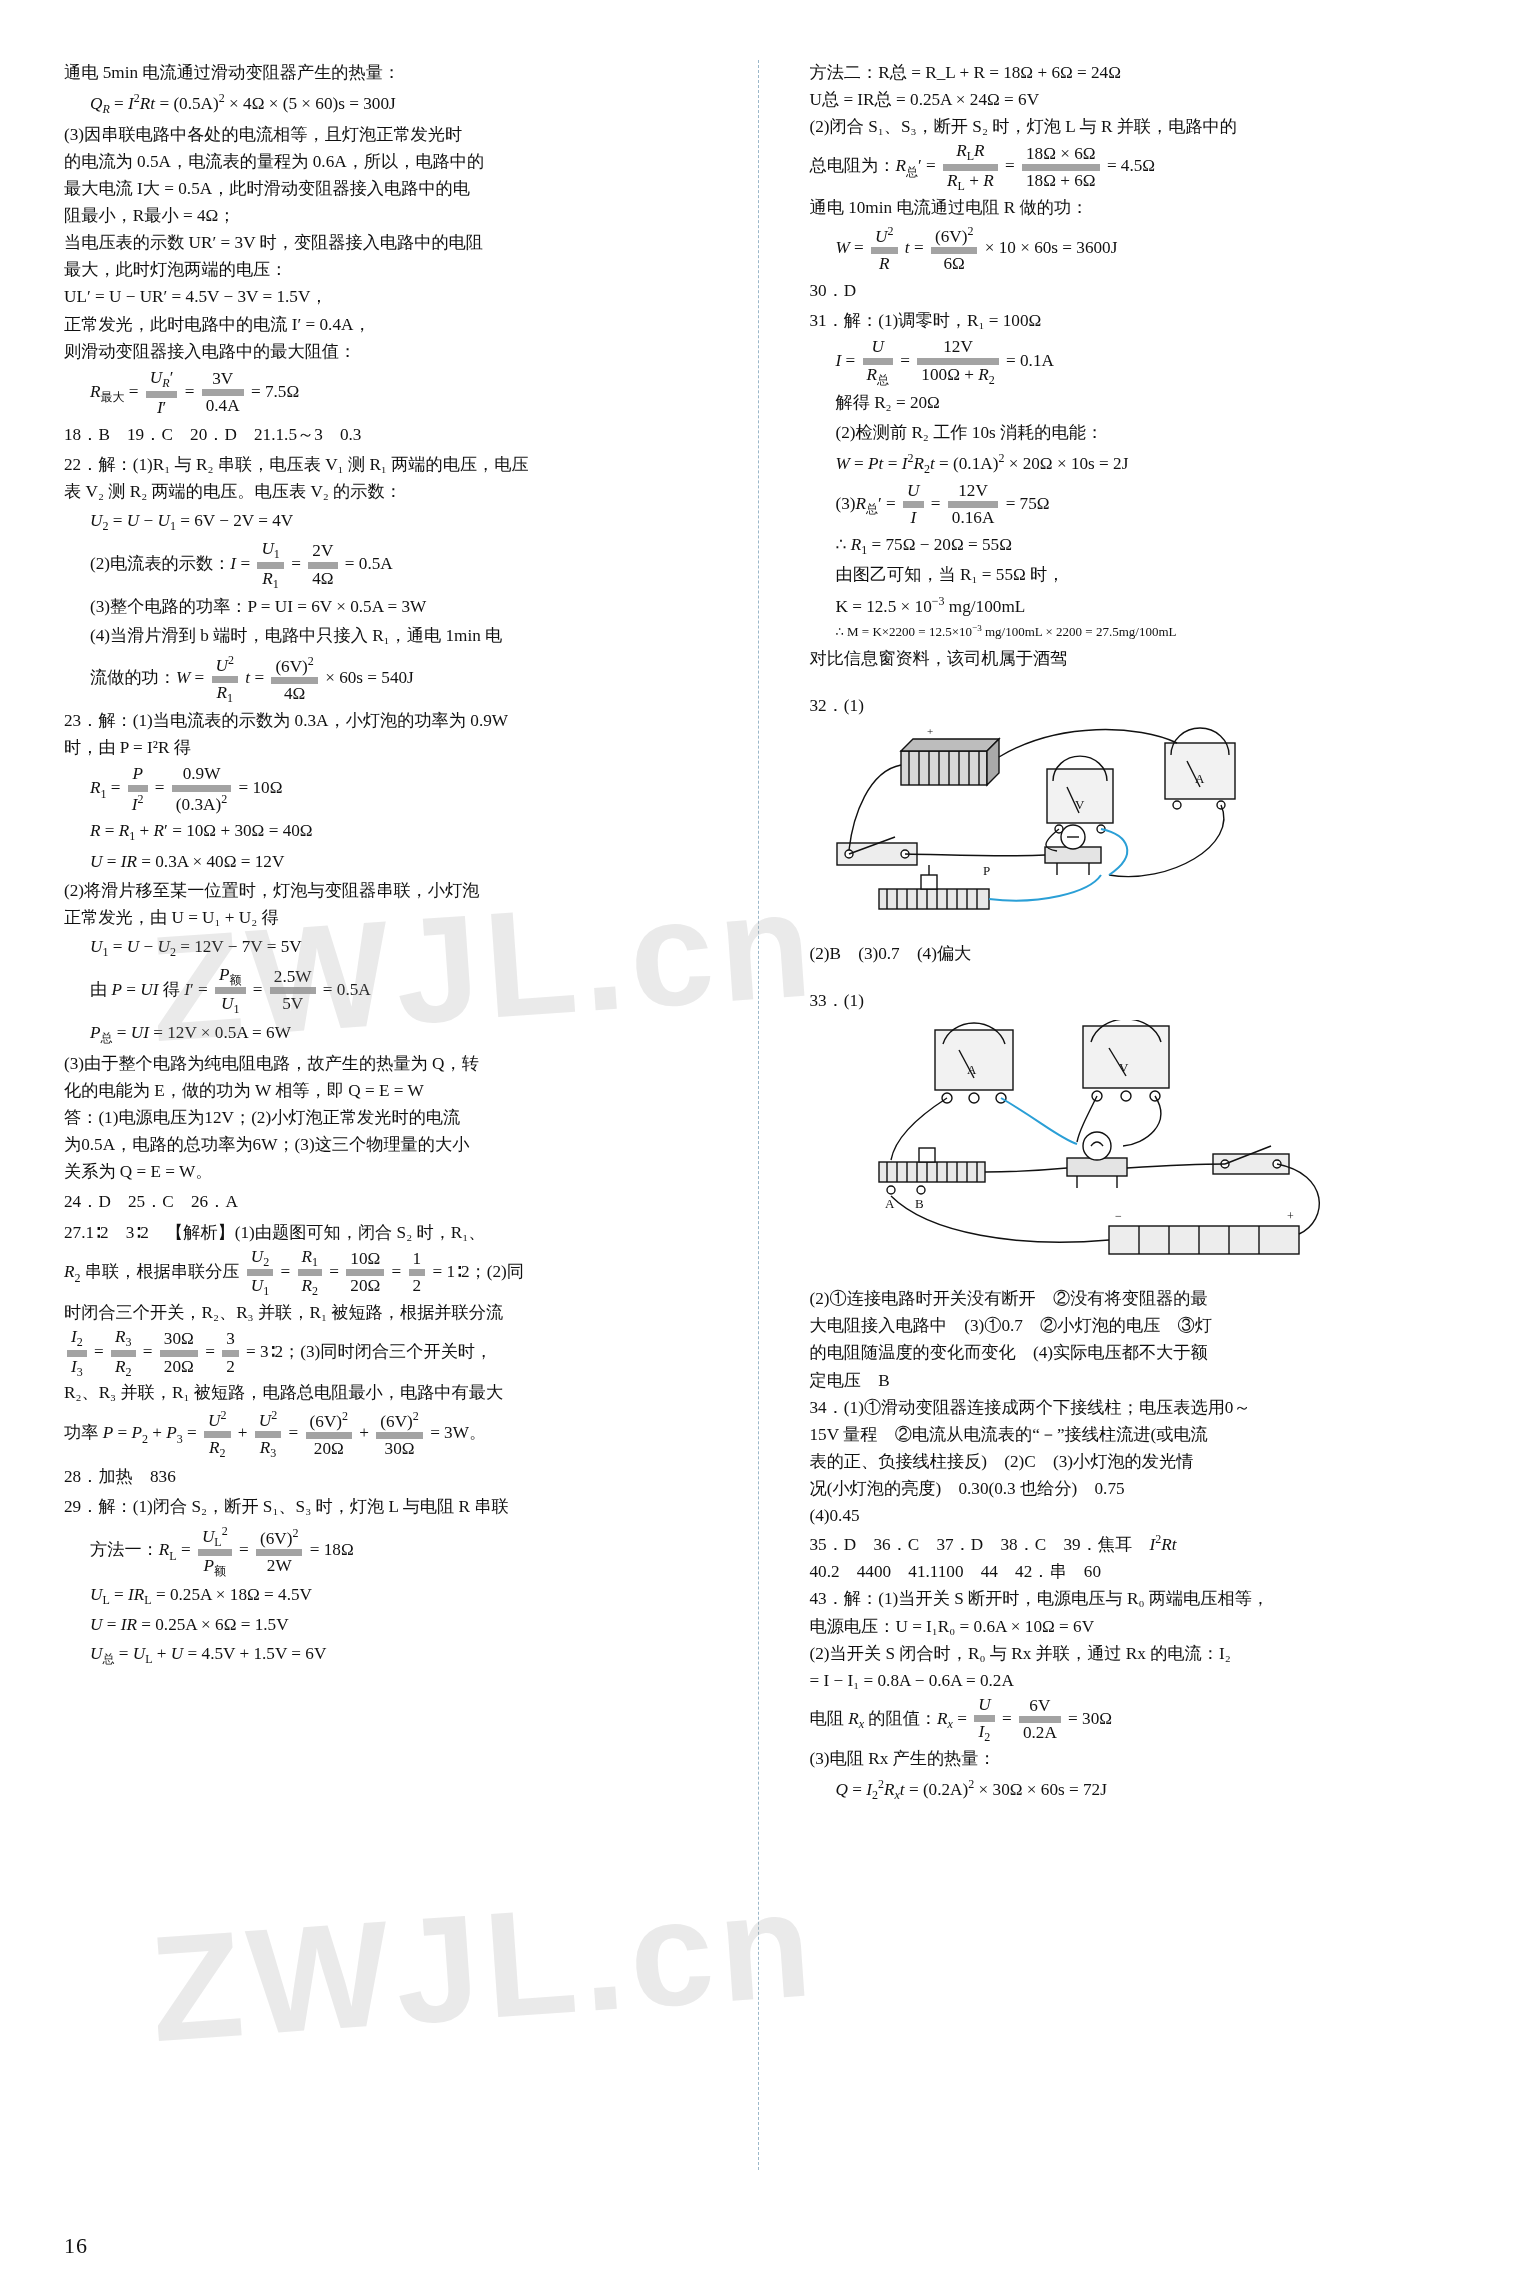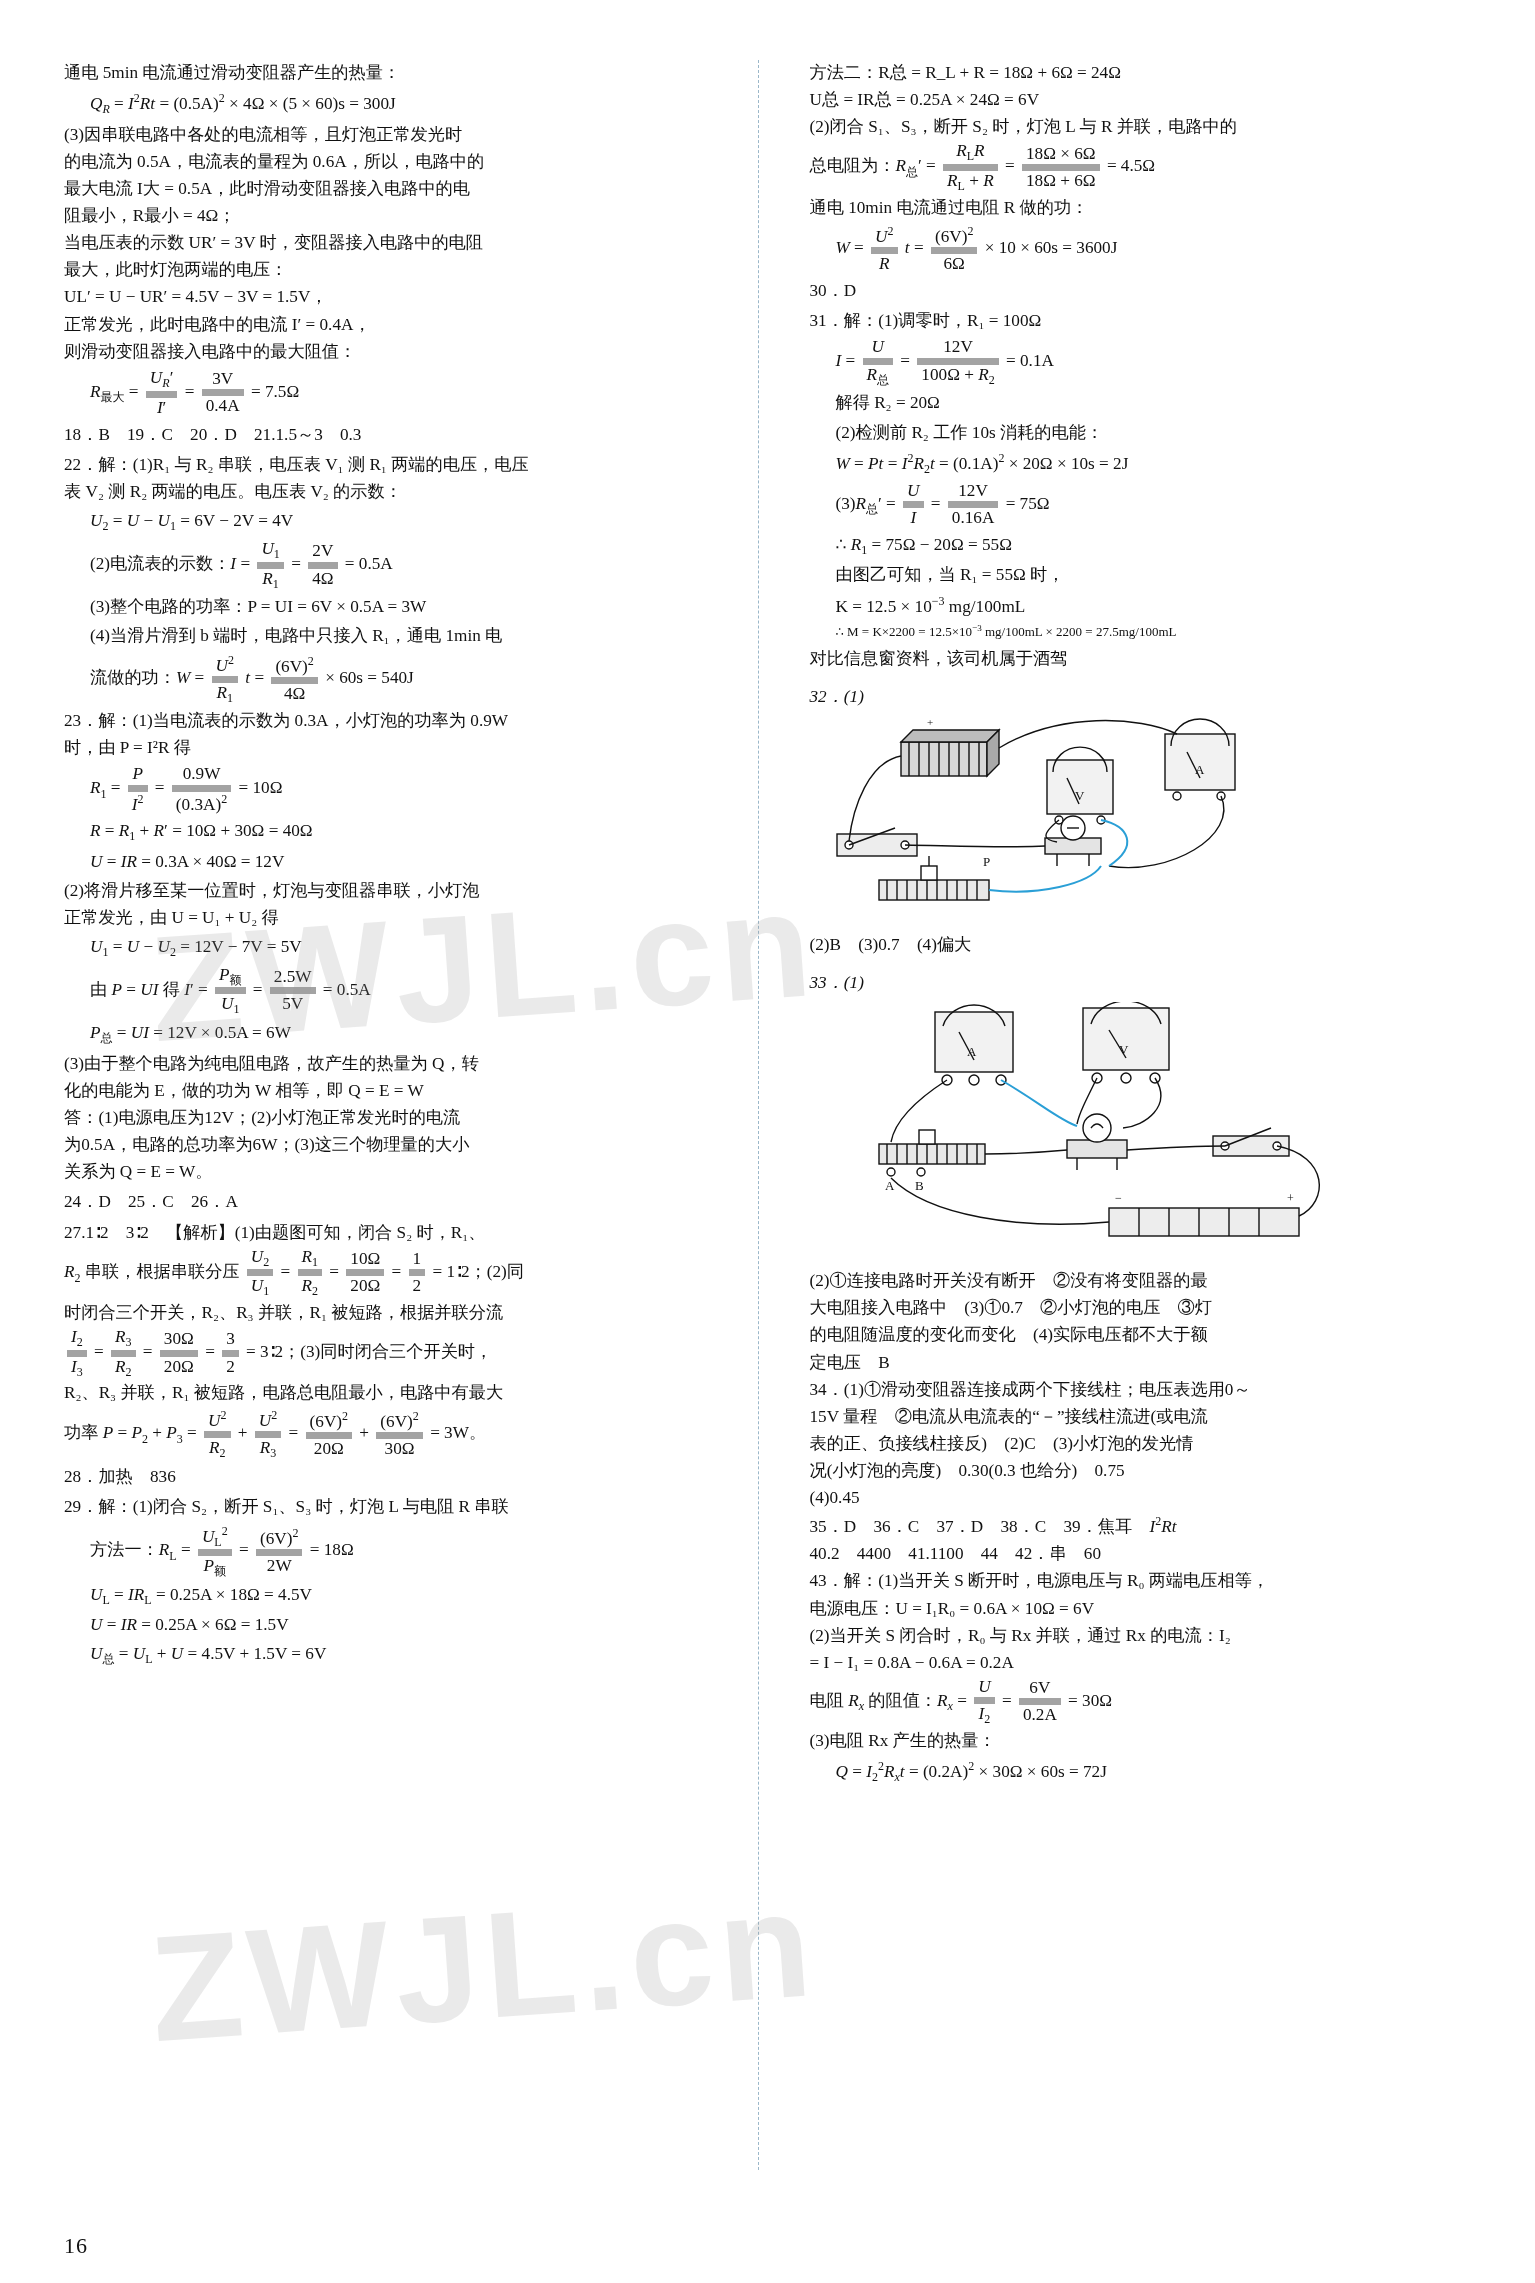--- a/index.html
+++ b/index.html
@@ -52,21 +52,21 @@
     color:rgba(150,150,150,0.20);
     font-size:150px;
     letter-spacing:6px;
     pointer-events:none;
     user-select:none;
   }
   .wm1{ left:150px; top:880px; transform:rotate(-4deg); }
   .wm2{ left:150px; top:1880px; transform:rotate(-4deg); }
   .figbox{ margin:6px 0 6px 0; }
   svg{ display:block; }
-  .listline{ margin-top:12px;font-style:italic; }
+  .listline{ margin-top:21px; }
 </style>
 </head>
 <body>
 
 <div class="page">
 
   <div class="wm wm1">ZWJL.cn</div>
   <div class="wm wm2">ZWJL.cn</div>
 
   <div class="cols">

